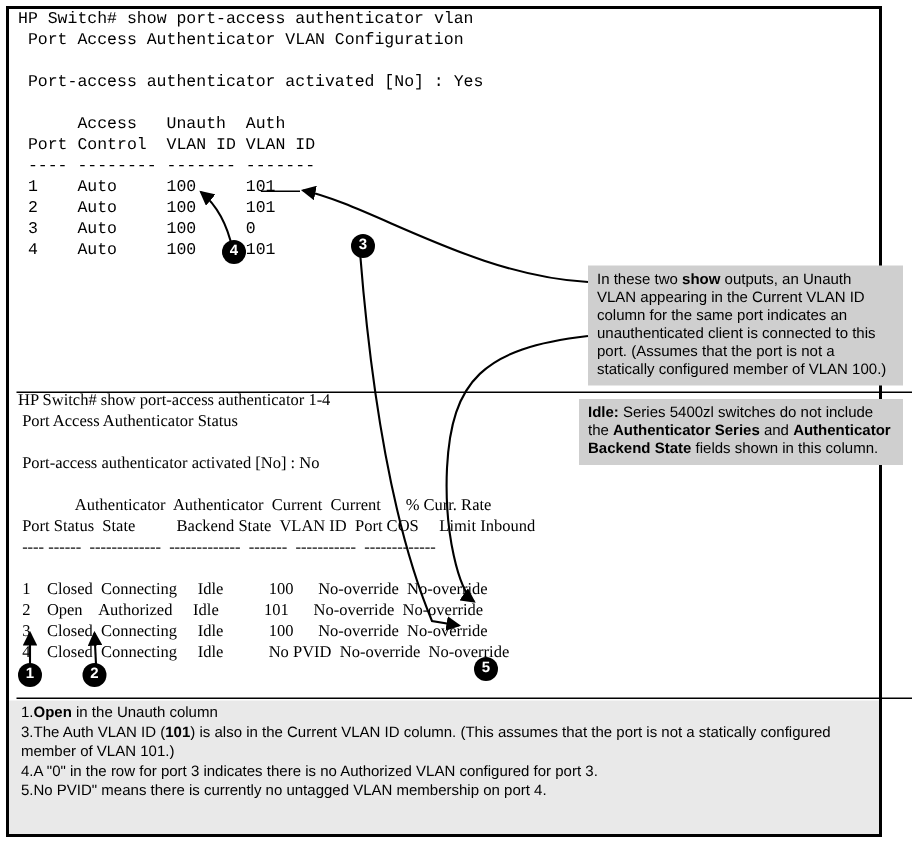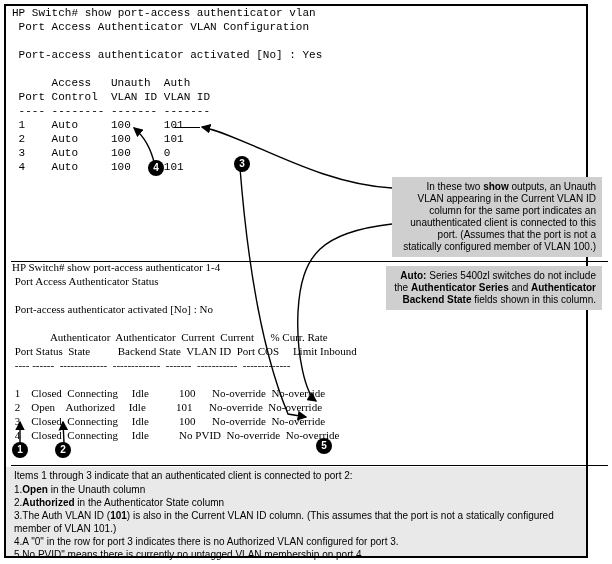--- a/index.html
+++ b/index.html
@@ -66,21 +66,20 @@
 
   .note-box {
     font-family: Arial, sans-serif;
     font-size: 10px;
     line-height: 12px;
     background: #cfcfcf;
     color: #000;
     position: absolute;
     padding: 4px 6px;
     box-sizing: border-box;
-    text-align: right;
   }
   #noteA { top: 171px; left: 386px; width: 210px; }
   #noteB { top: 260px; left: 380px; width: 216px; }
 
   
   svg.overlay {
     position: absolute;
     left: 0; top: 0;
     width: 598px; height: 550px;
     pointer-events: none;
@@ -147,29 +146,27 @@
 <span> 2    Open    Authorized     Idle           101      No-override  No-override</span>
 <span> 3    Closed  Connecting     Idle           100      No-override  No-override</span>
 <span> 4    Closed  Connecting     Idle           No PVID  No-override  No-override</span>
 </pre>
 
   <div id="noteA" class="note-box">
     <span>In these two </span><b>show</b><span> outputs, an Unauth VLAN appearing in the Current VLAN ID column for the same port indicates an unauthenticated client is connected to this port. (Assumes that the port is not a statically configured member of VLAN 100.)</span>
   </div>
 
   <div id="noteB" class="note-box">
-    <b>Auto: </b><span>Series 5400zl switches do not include the </span><b>Authenticator Series</b><span> and </span><b>Authenticator Backend State</b><span> fields shown in this column.</span>
+    <b>Idle: </b><span>Series 5400zl switches do not include the </span><b>Authenticator Series</b><span> and </span><b>Authenticator Backend State</b><span> fields shown in this column.</span>
   </div>
 
   <div class="hrule" id="rule2"></div>
 
   <div class="footer">
-    <p class="lead">Items 1 through 3 indicate that an authenticated client is connected to port 2:</p>
     <p><span>1.</span><b>Open</b><span> in the Unauth column</span></p>
-    <p><span>2.</span><b>Authorized</b><span> in the Authenticator State column</span></p>
     <p><span>3.The Auth VLAN ID (</span><b>101</b><span>) is also in the Current VLAN ID column. (This assumes that the port is not a statically configured member of VLAN 101.)</span></p>
     <p>4.A "0" in the row for port 3 indicates there is no Authorized VLAN configured for port 3.</p>
     <p>5.No PVID" means there is currently no untagged VLAN membership on port 4.</p>
   </div>
 
   <div class="strike" style="top:121px; left:168px; width:26px;"></div>
 
   <svg class="overlay">
     <defs>
       <marker id="arrow" markerWidth="7" markerHeight="7" refX="6" refY="3.5" orient="auto">

